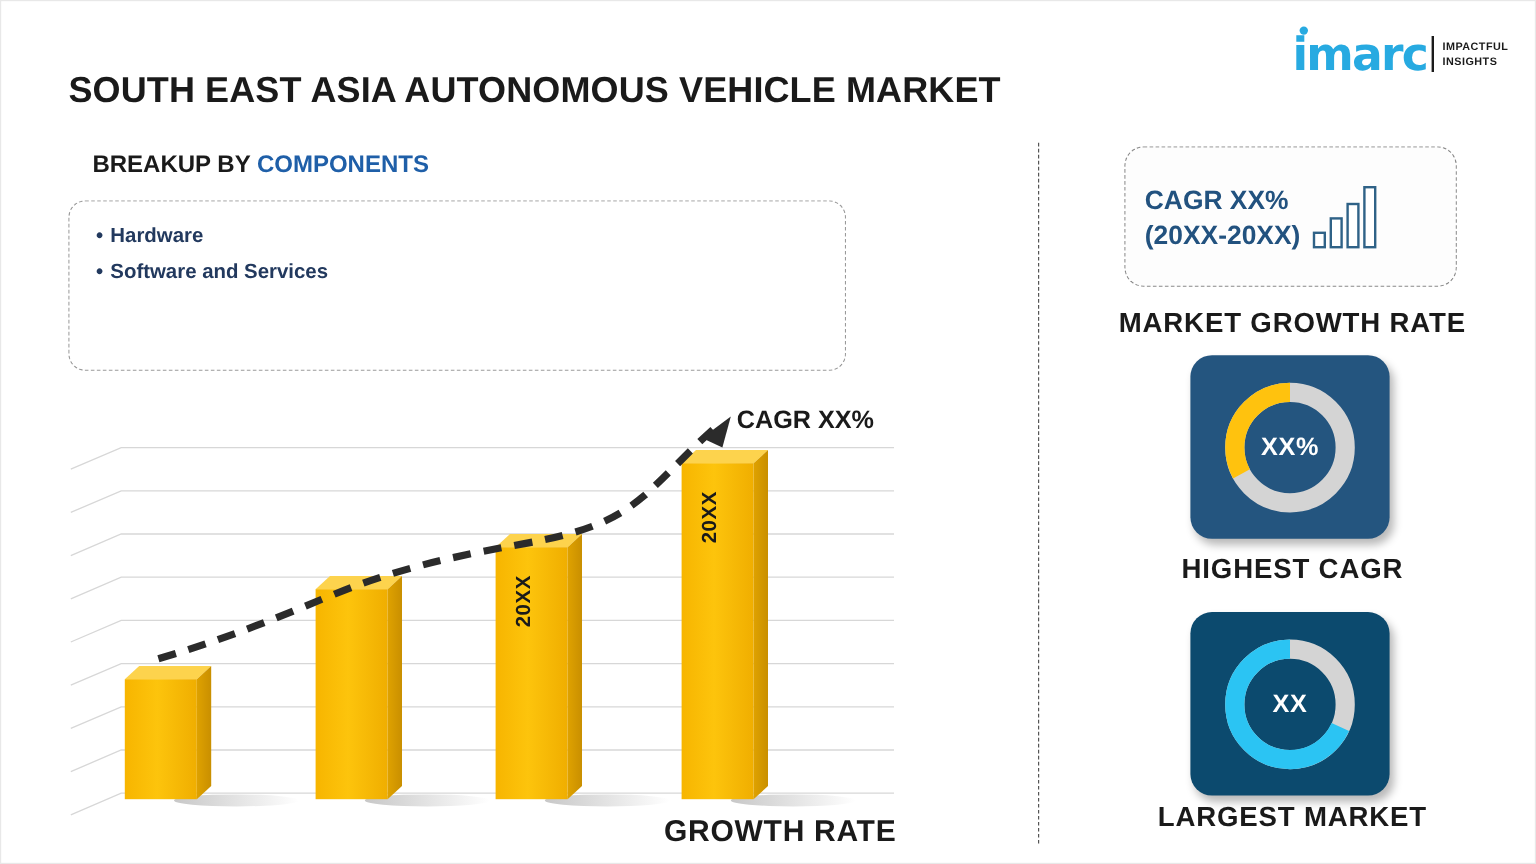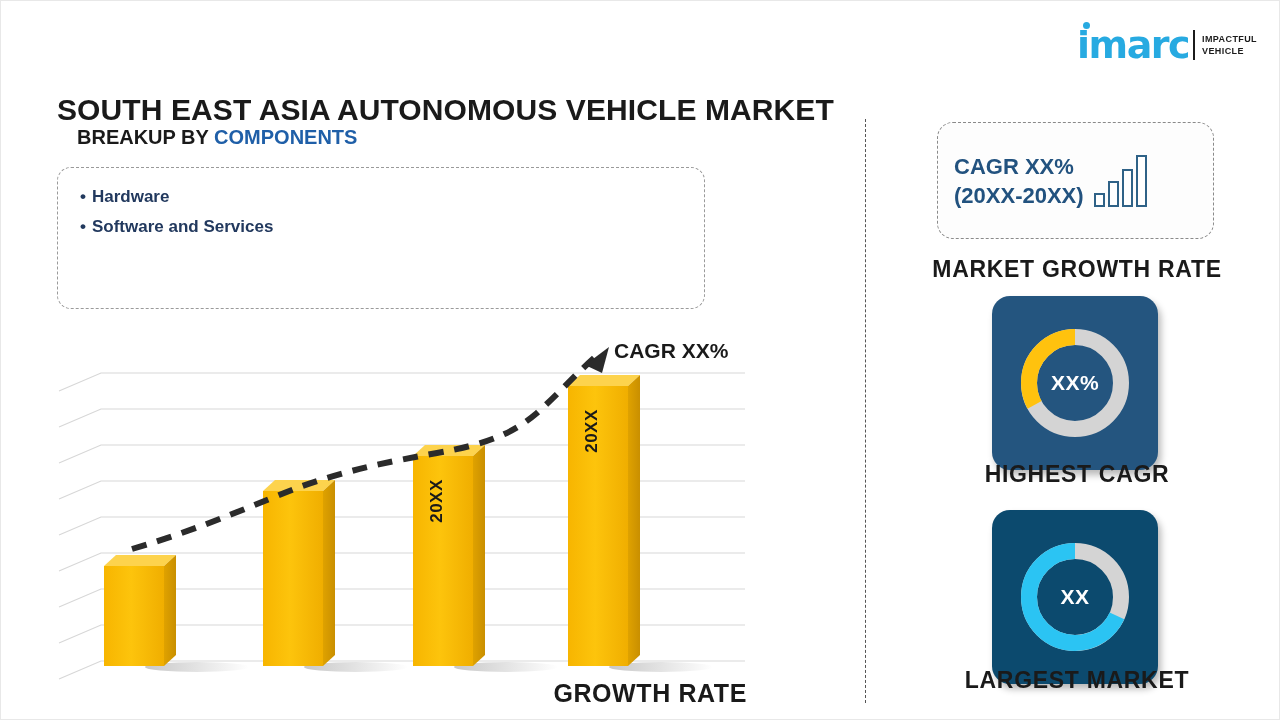--- a/index.html
+++ b/index.html
@@ -38,21 +38,20 @@
     font-size: 9px; font-weight: 700; color: #1b1b1b;
     line-height: 12px; letter-spacing: 0.4px;
   }
 
   
   #title {
     position: absolute; left: 56px; top: 58px;
     font-size: 30px; font-weight: 700; color: #1a1a1a;
     letter-spacing: 0.1px; white-space: nowrap;
     font-family: "Liberation Sans", sans-serif;
-    margin-top: 34px;
   }
 
   
   #breakup-heading {
     position: absolute; left: 76px; top: 125px;
     font-size: 20px; font-weight: 700; color: #1a1a1a;
     white-space: nowrap;
   }
   #breakup-heading .hl { color: #1f5fa8; }
 
@@ -122,21 +121,21 @@
     position: absolute; width: 300px; text-align: center;
     font-size: 23px; font-weight: 700; color: #1a1a1a;
     letter-spacing: 0.7px; left: 926px;
   }
   #label-growth { top: 255px; }
   #label-cagr   { top: 460px; }
   #label-market { top: 666px; }
 
   .donut-card {
     position: absolute; left: 991px;
-    width: 166px; height: 174px;
+    width: 166px; height: 153px;
     border-radius: 18px;
     box-shadow: 3px 5px 7px rgba(0,0,0,0.28);
     display: flex; align-items: center; justify-content: center;
   }
   #card-cagr   { top: 295px; }
   #card-market { top: 509px; }
   .donut-wrap { position: relative; width: 120px; height: 120px; }
   .donut-wrap svg { display: block; }
   .donut-value {
     position: absolute; inset: 0;
@@ -151,21 +150,21 @@
 <div id="page">
 
   <div id="logo">
     <div id="logo-word">
       <span>imarc</span>
       <span id="logo-dot"></span>
     </div>
     <div id="logo-bar"></div>
     <div id="logo-tag">
       <div>IMPACTFUL</div>
-      <div>VEHICLE</div>
+      <div>INSIGHTS</div>
     </div>
   </div>
 
   <div id="title">SOUTH EAST ASIA AUTONOMOUS VEHICLE MARKET</div>
 
   <div id="bullets-box">
     <div class="bullet-line">
       <span class="dot">•</span><span>Hardware</span>
     </div>
     <div class="bullet-line">

